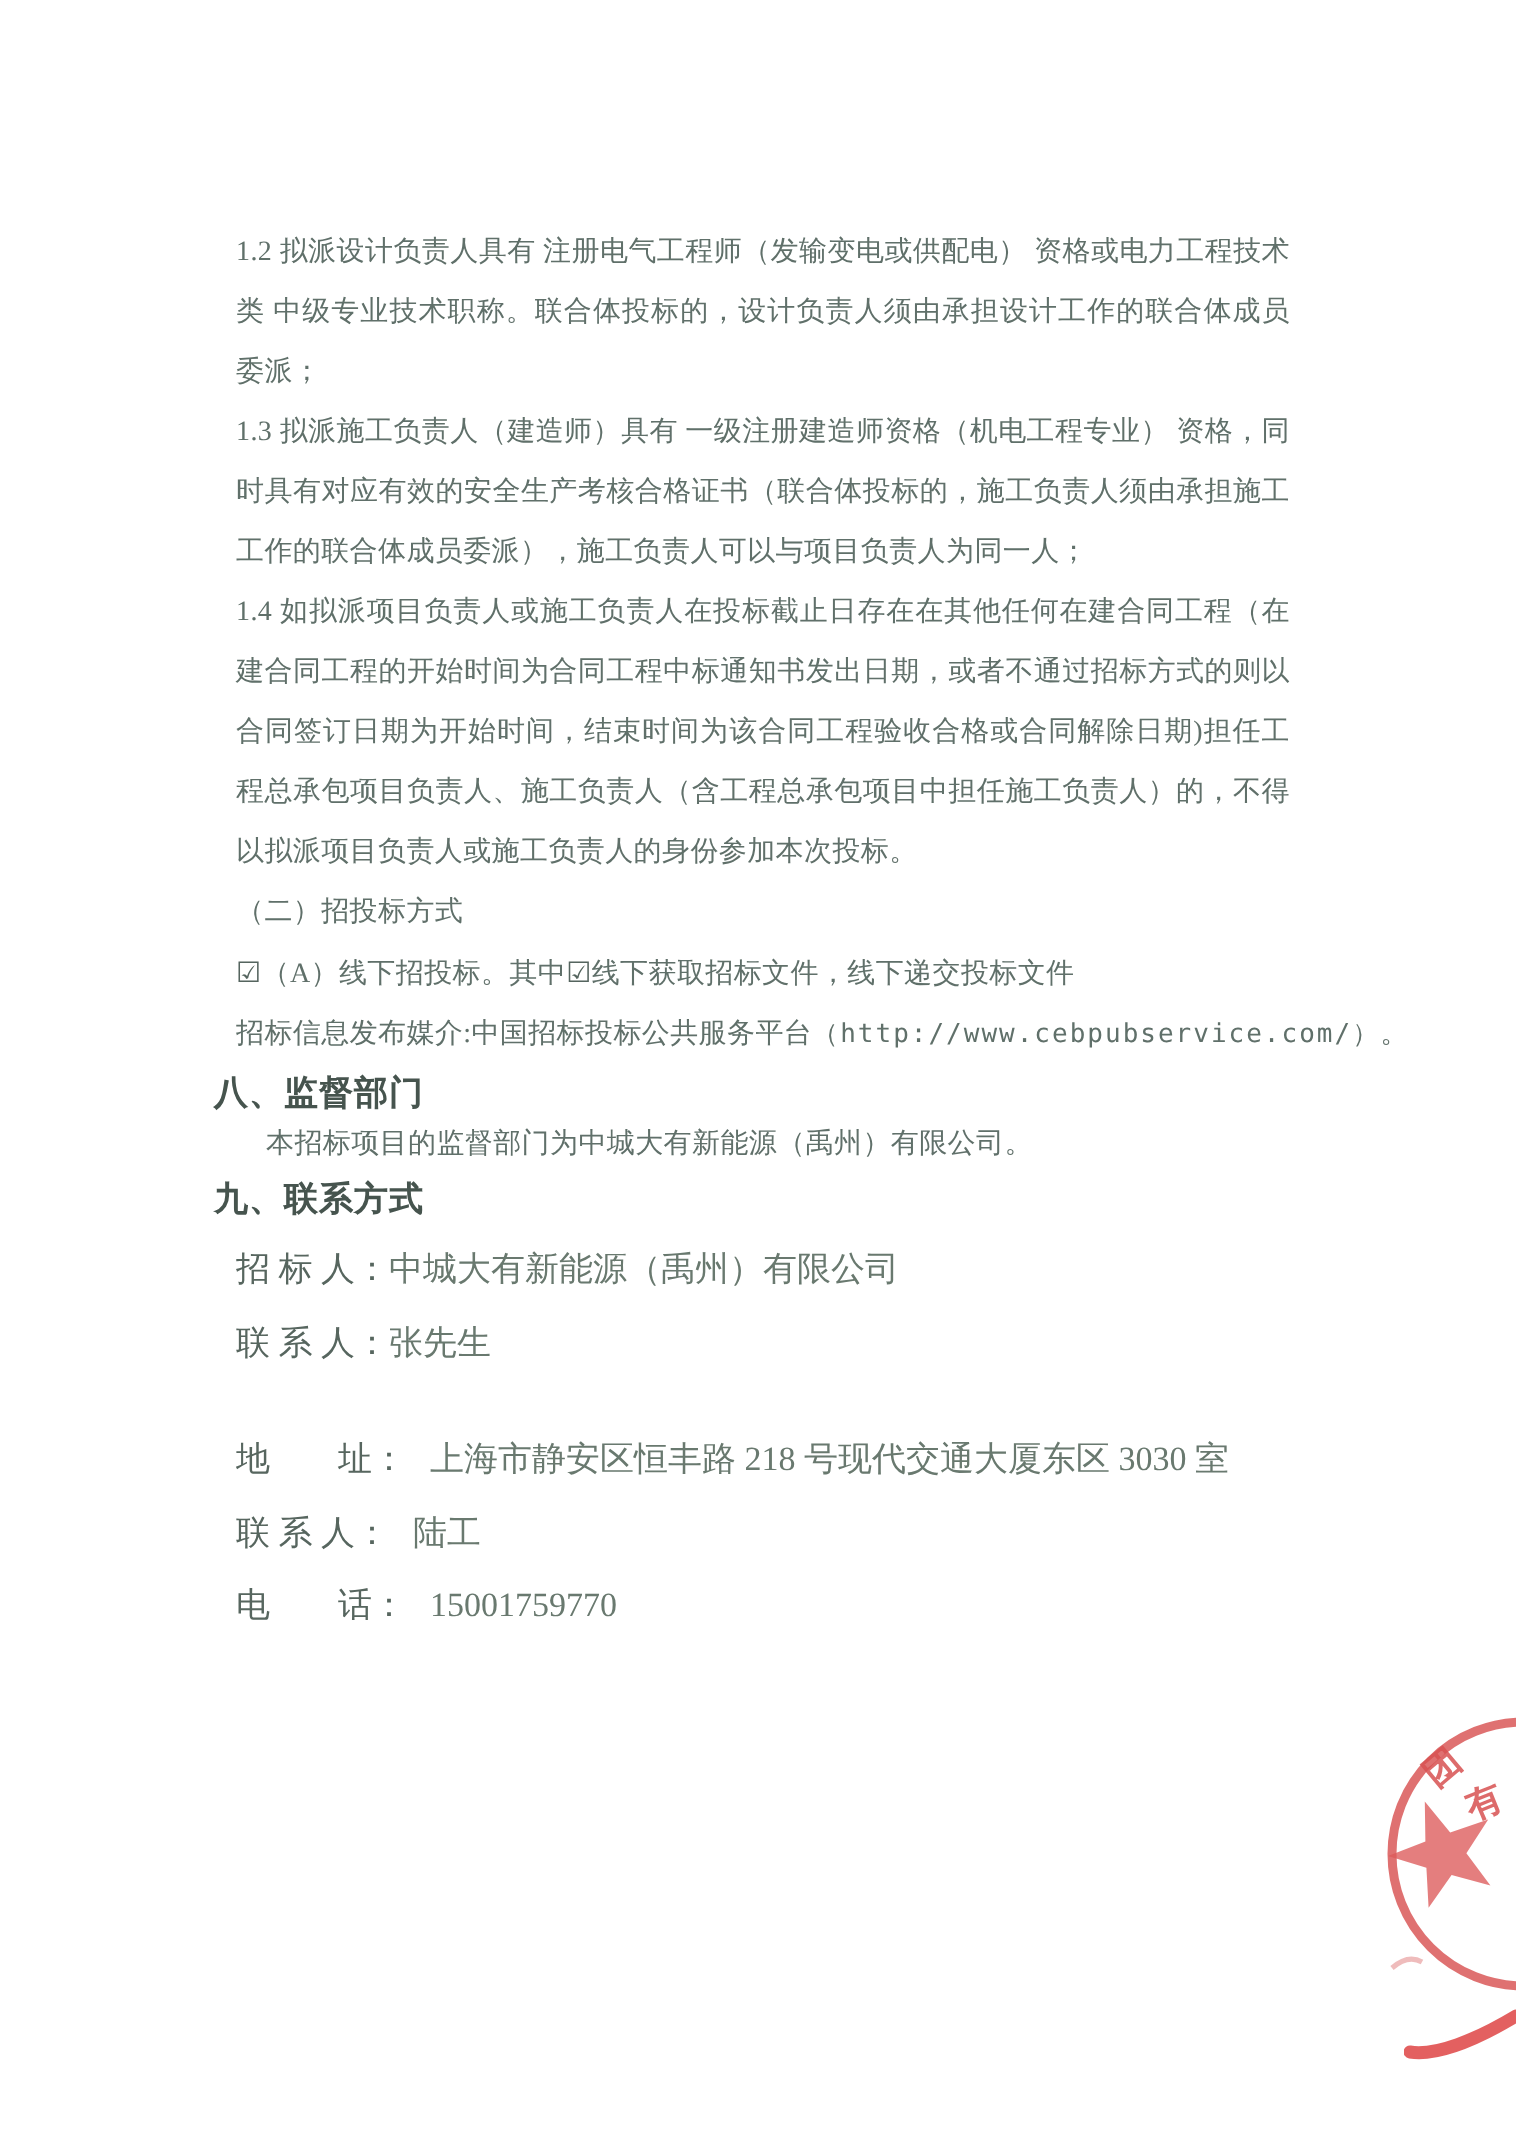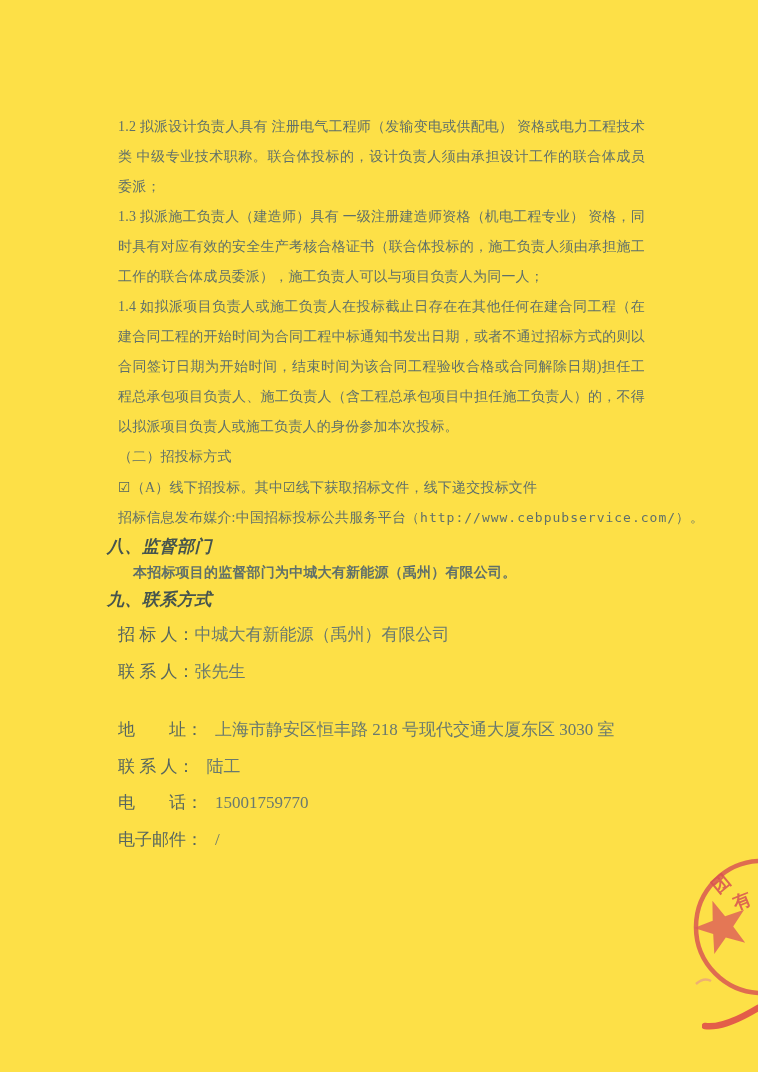--- a/index.html
+++ b/index.html
@@ -1,20 +1,20 @@
 <!DOCTYPE html>
 <html><head>
 <meta charset="utf-8">
 <style>
   html,body{margin:0;padding:0;background:#e8e8e8;}
   .page{
     position:relative;
     width:758px;height:1072px;
     margin:0 auto;
-    background:#fde047;
+    background:#ffffff;
     overflow:hidden;
     font-family:"Liberation Serif","DejaVu Serif",serif;
     color:#60706a;
   }
   .content{
     position:absolute;
     left:118px;top:112px;
     width:527px;
   }
   .body-para{
@@ -40,28 +40,26 @@
     font-size:13px;
     letter-spacing:1px;
   }
   .sec-heading{
     margin-left:-11px;
     font-size:17px;
     font-weight:bold;
     line-height:27px;
     color:#46544e;
     letter-spacing:.5px;
-    font-style:italic;
   }
   .sec-body{
     font-size:14px;
     line-height:26px;
     text-indent:15px;
     letter-spacing:.2px;
-    font-weight:bold;
   }
   .contact-block{margin-top:4px;}
   .contact-row{
     font-size:17px;
     line-height:36.5px;
     white-space:nowrap;
   }
   .contact-label{color:#57665f;}
   .contact-value{color:#69796f;}
   .agency .contact-value{margin-left:12px;}
@@ -117,23 +115,20 @@
     <div class="contact-block agency">
       <div class="contact-row">
         <span class="contact-label">地　　址：</span><span class="contact-value">上海市静安区恒丰路 218 号现代交通大厦东区 3030 室</span>
       </div>
       <div class="contact-row">
         <span class="contact-label">联 系 人：</span><span class="contact-value">陆工</span>
       </div>
       <div class="contact-row">
         <span class="contact-label">电　　话：</span><span class="contact-value">15001759770</span>
       </div>
-      <div class="contact-row">
-        <span class="contact-label">电子邮件：</span><span class="contact-value">/</span>
-      </div>
     </div>
 
   </div>
 
   <svg class="seal" viewBox="0 0 72 176">
     <circle cx="76" cy="75" r="66" fill="none" stroke="#d85252" stroke-width="4.5" opacity="0.82"></circle>
     <polygon points="26.4,48.7 39.1,64.2 58.1,57.8 47.2,74.6 59.2,90.7 39.8,85.5 28.3,101.9 27.2,81.9 8.0,76.0 26.7,68.7" fill="#dd5a5a" opacity="0.78"></polygon>
     <text x="32" y="42" font-size="18" font-weight="bold" fill="#d85252" opacity="0.85" font-family="Liberation Serif, serif" transform="rotate(-40 32 42)">团</text>
     <text x="50" y="58" font-size="18" font-weight="bold" fill="#d85252" opacity="0.85" font-family="Liberation Serif, serif" transform="rotate(-22 50 58)">有</text>
     <path d="M10,132 q 8,-7 15,-3" fill="none" stroke="#e59090" stroke-width="2.5" opacity="0.6"></path>

